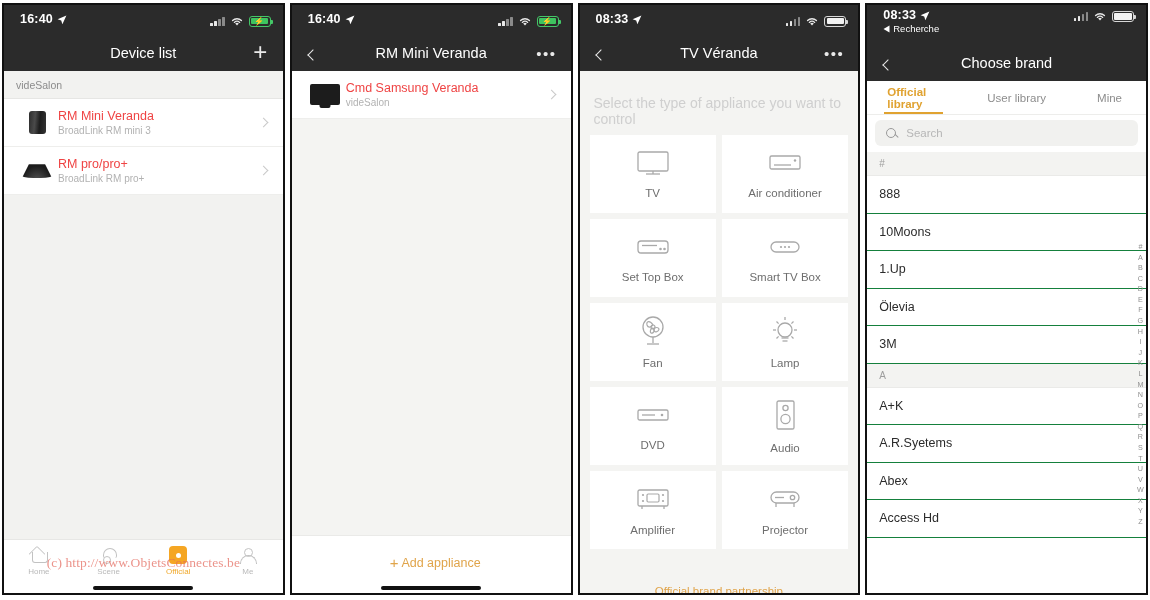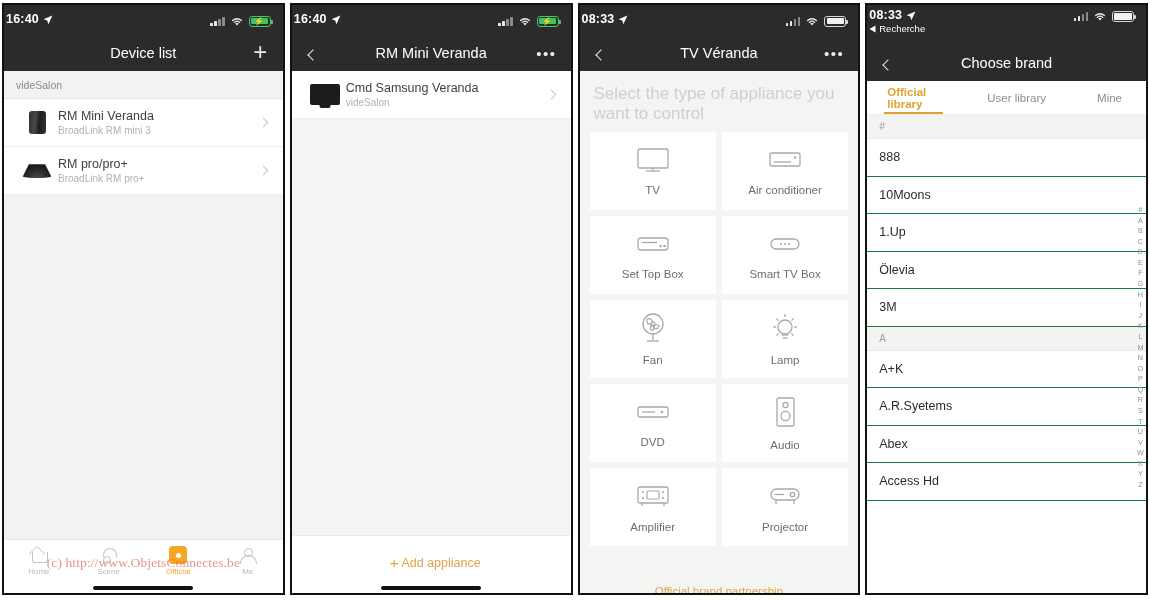--- a/index.html
+++ b/index.html
@@ -28,21 +28,21 @@
   }
 
   
   .statusbar {
     background: #2b2b2b;
     color: #ffffff;
     height: 30px;
     display: flex;
     align-items: center;
     justify-content: space-between;
-    padding: 0 12px 0 2px;
+    padding: 0 12px 0 16px;
     flex: none;
   }
   .statusbar.tall { height: 40px; align-items: flex-start; padding-top: 4px; }
   .sb-left { display: flex; flex-direction: column; line-height: 1.05; }
   .sb-time { font-size: 12.5px; font-weight: bold; letter-spacing: .2px; display: flex; align-items: center; gap: 4px;}
   .loc-arrow { display:inline-block; }
   .sb-back { font-size: 9.5px; display: flex; align-items: center; gap: 3px; margin-top: 2px; color:#ffffff;}
   .sb-right { display: flex; align-items: center; gap: 5px; padding-top: 2px;}
   .bars { display: flex; align-items: flex-end; gap: 1.5px; height: 9px; }
   .bars i { width: 2.5px; background: #e8e8e8; display: block; border-radius: .5px;}
@@ -119,21 +119,21 @@
   }
   .tv-ico {
     width: 30px; height: 21px; background:#1c1c1c; border-radius:2px;
     position: relative;
   }
   .tv-ico:after{
     content:""; position:absolute; bottom:-3px; left:50%; transform:translateX(-50%);
     width:11px; height:3px; background:#1c1c1c; border-radius:0 0 2px 2px;
   }
   .dev-txt { flex: 1 1 auto; display:flex; flex-direction:column; gap:2px;}
-  .dev-name { font-size: 12.5px; color:#404040; font-weight:500; }
+  .dev-name { font-size: 12.5px; color:#ef4444; font-weight:500; }
   .dev-sub { font-size: 10px; color:#b2b2b2; }
   .chev-r {
     width: 7px; height: 7px;
     border-top:1.4px solid #c9c9c9; border-right:1.4px solid #c9c9c9;
     transform: rotate(45deg); margin-right:4px;
   }
 
   
   .tabbar {
     position:absolute; left:0; right:0; bottom:0;
@@ -186,21 +186,21 @@
   }
 
   
   .add-appliance {
     position:absolute; left:8px; right:0; bottom:22px; text-align:center;
     color:#e0a44a; font-size:12.5px;
   }
   .add-appliance .pl { font-size:15px; vertical-align:-1px; margin-right:3px; }
 
   
-  .hint { color:#cfcfcf; font-size:17px; padding:13px 14px 8px; }
+  .hint { color:#cfcfcf; font-size:14px; padding:24px 14px 8px; }
   .grid {
     display:grid; grid-template-columns:1fr 1fr;
     gap:6px 6px; padding:0 10px;
   }
   .cell {
     background:#ffffff; height:78px;
     display:flex; flex-direction:column; align-items:center; justify-content:center; gap:10px;
   }
   .cell .lbl { font-size:11.5px; color:#6e6e6e; }
   .cell svg { display:block; }
@@ -589,20 +589,26 @@
       </div>
     </div>
     <div class="navbar">
       <div class="nav-left"><span class="chev-back"></span></div>
       <div class="title">Choose brand</div>
     </div>
     <div class="tabs">
       <div class="t active">Official library</div>
       <div class="t">User library</div>
       <div class="t">Mine</div>
+    </div>
+    <div class="searchwrap">
+      <div class="searchbar">
+        <div class="mag"></div>
+        <div class="search-ph">Search</div>
+      </div>
     </div>
     <div class="body" style="background:#ffffff;">
       <div class="sec-head">#</div>
       <div class="brand-row">888</div>
       <div class="brand-row">10Moons</div>
       <div class="brand-row">1.Up</div>
       <div class="brand-row">Ölevia</div>
       <div class="brand-row">3M</div>
       <div class="sec-head">A</div>
       <div class="brand-row">A+K</div>

